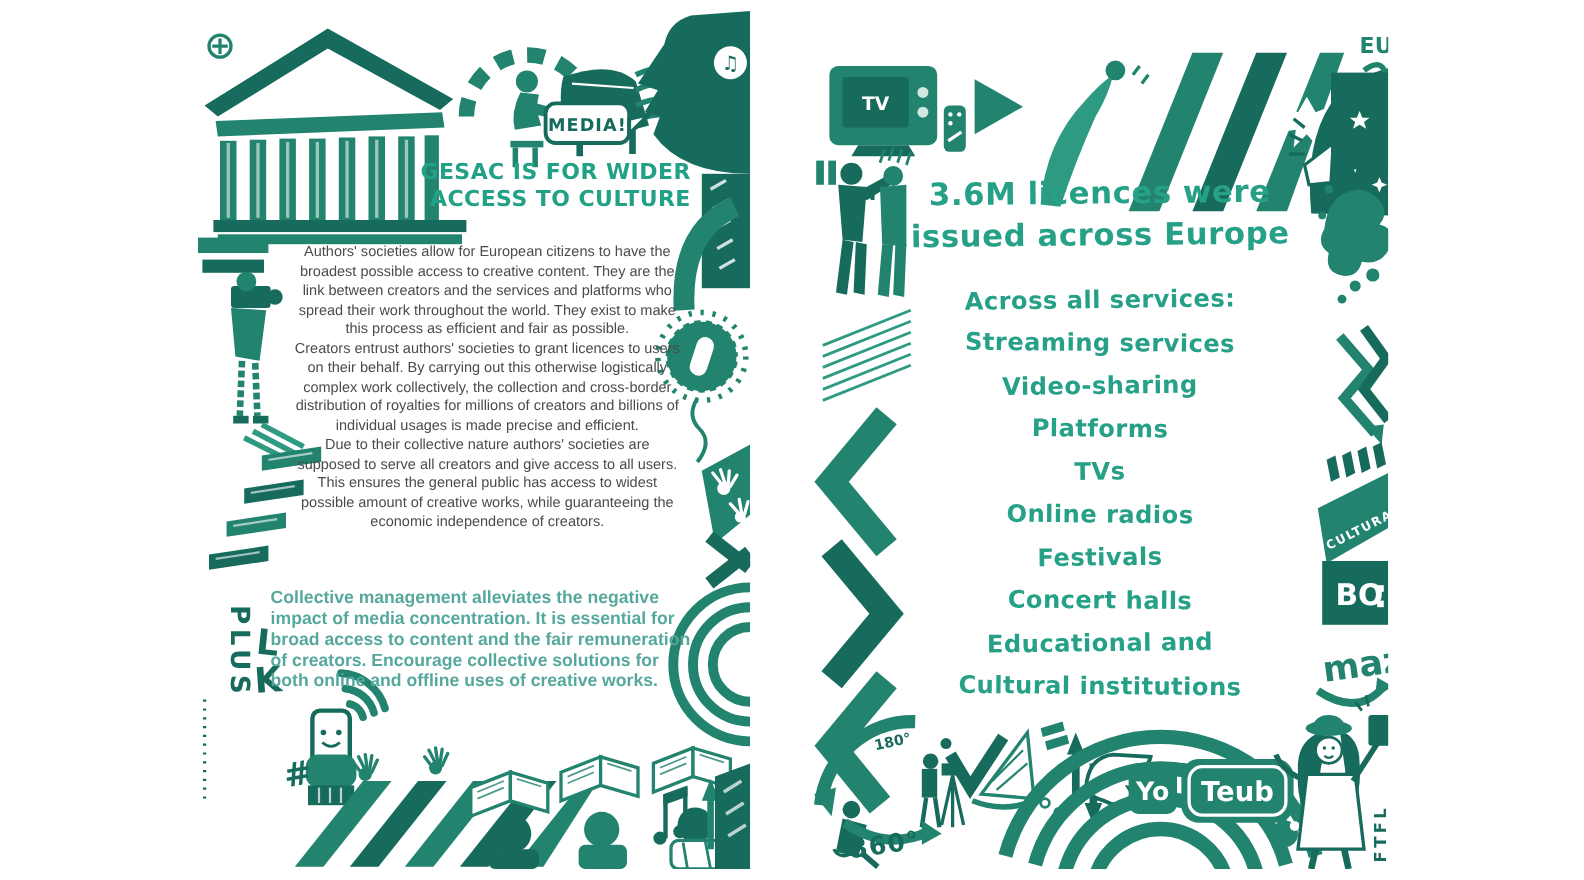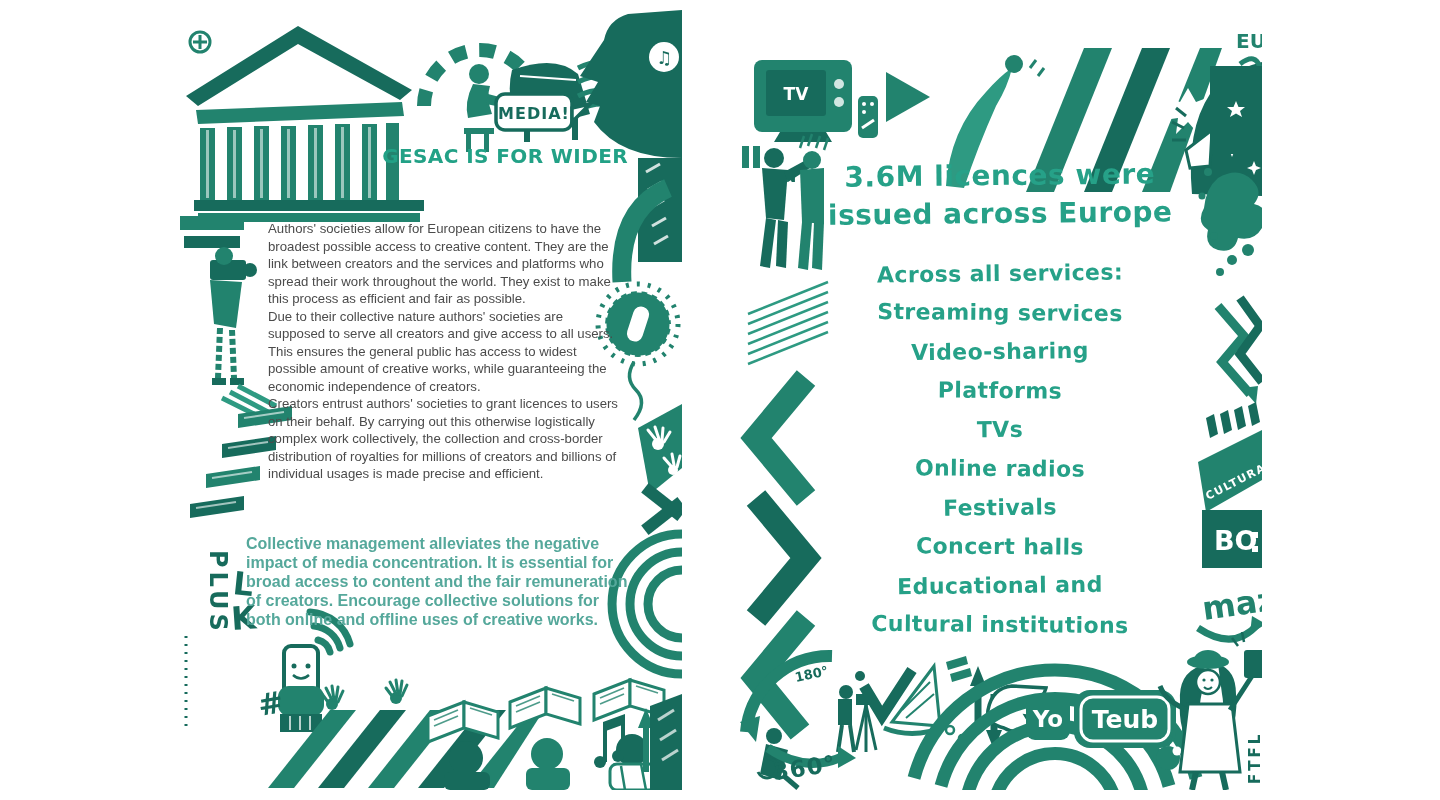--- a/index.html
+++ b/index.html
@@ -14,21 +14,21 @@
   svg text{font-family:"DejaVu Sans", sans-serif;}
 
   
   .lp-heading{
     position:absolute;left:88px;top:134px;width:360px;
     font-family:"DejaVu Sans", sans-serif;font-weight:bold;
     font-size:20px;line-height:24px;letter-spacing:.4px;color:#22a186;text-align:right;
   }
   .lp-body{
     position:absolute;left:88px;top:210px;width:350px;
-    font-size:13.2px;line-height:17.5px;color:#4b4b4b;
+    font-size:13.2px;line-height:17.5px;color:#4b4b4b;text-align:center;
   }
   .lp-body p{margin:0;}
   .lp-callout{
     position:absolute;left:66px;top:524px;width:388px;text-align:left;
     font-weight:bold;font-size:16px;line-height:19px;color:#55a89b;
   }
 
   
   .rp-headline{
     position:absolute;left:20px;top:147px;width:480px;text-align:center;
@@ -294,26 +294,27 @@
       <g stroke="#fff" stroke-width="3" opacity=".7">
           <path d="M478,710 L494,700"></path>
           <path d="M480,730 L496,720"></path>
           <path d="M482,750 L498,740"></path>
         </g>
     </g>
   </svg>
 
   <div class="lp-heading">
     <div>GESAC IS FOR WIDER</div>
+    <div>ACCESS TO CULTURE</div>
   </div>
 
   <div class="lp-body">
     <p>Authors' societies allow for European citizens to have the broadest possible access to creative content. They are the link between creators and the services and platforms who spread their work throughout the world. They exist to make this process as efficient and fair as possible.</p>
+    <p>Creators entrust authors' societies to grant licences to users on their behalf. By carrying out this otherwise logistically complex work collectively, the collection and cross-border distribution of royalties for millions of creators and billions of individual usages is made precise and efficient.</p>
     <p>Due to their collective nature authors' societies are supposed to serve all creators and give access to all users. This ensures the general public has access to widest possible amount of creative works, while guaranteeing the economic independence of creators.</p>
-    <p>Creators entrust authors' societies to grant licences to users on their behalf. By carrying out this otherwise logistically complex work collectively, the collection and cross-border distribution of royalties for millions of creators and billions of individual usages is made precise and efficient.</p>
   </div>
 
   <div class="lp-callout">Collective management alleviates the negative impact of media concentration. It is essential for broad access to content and the fair remuneration of creators. Encourage collective solutions for both online and offline uses of creative works.</div>
 </div>
 
 <div class="page" id="right-page">
 
   <svg class="art" viewBox="0 0 522 780">
 
     <g>

